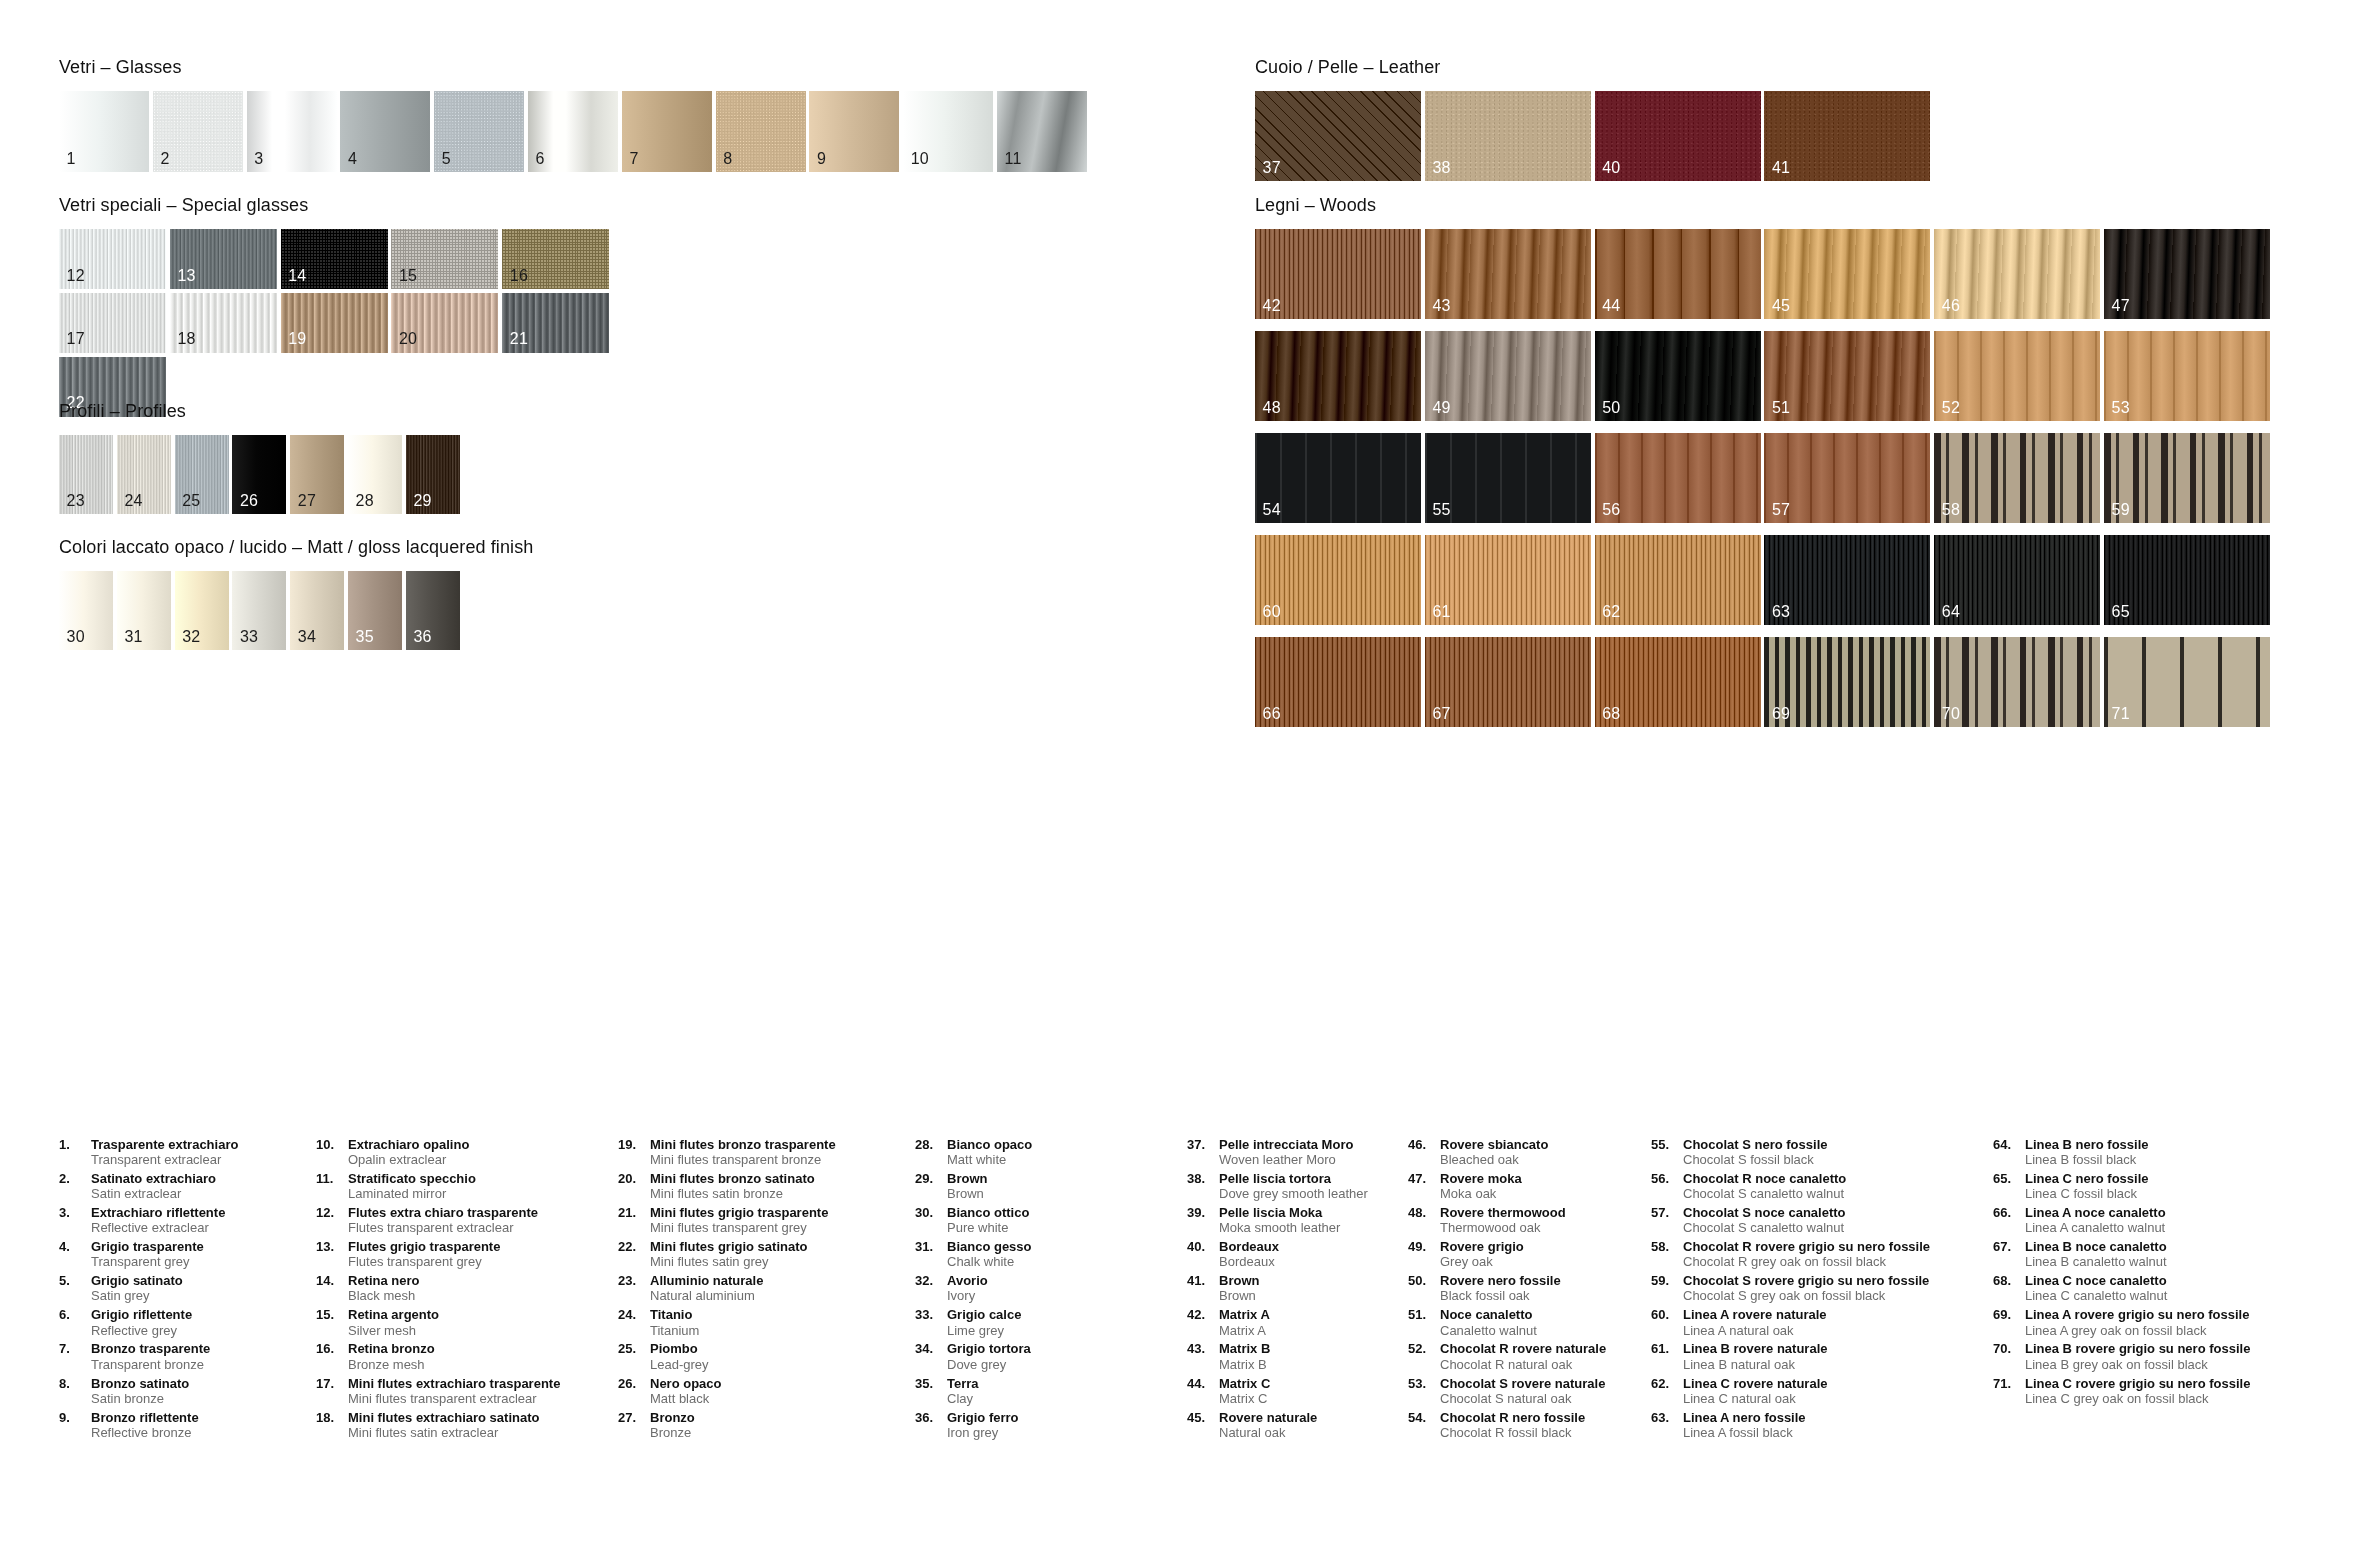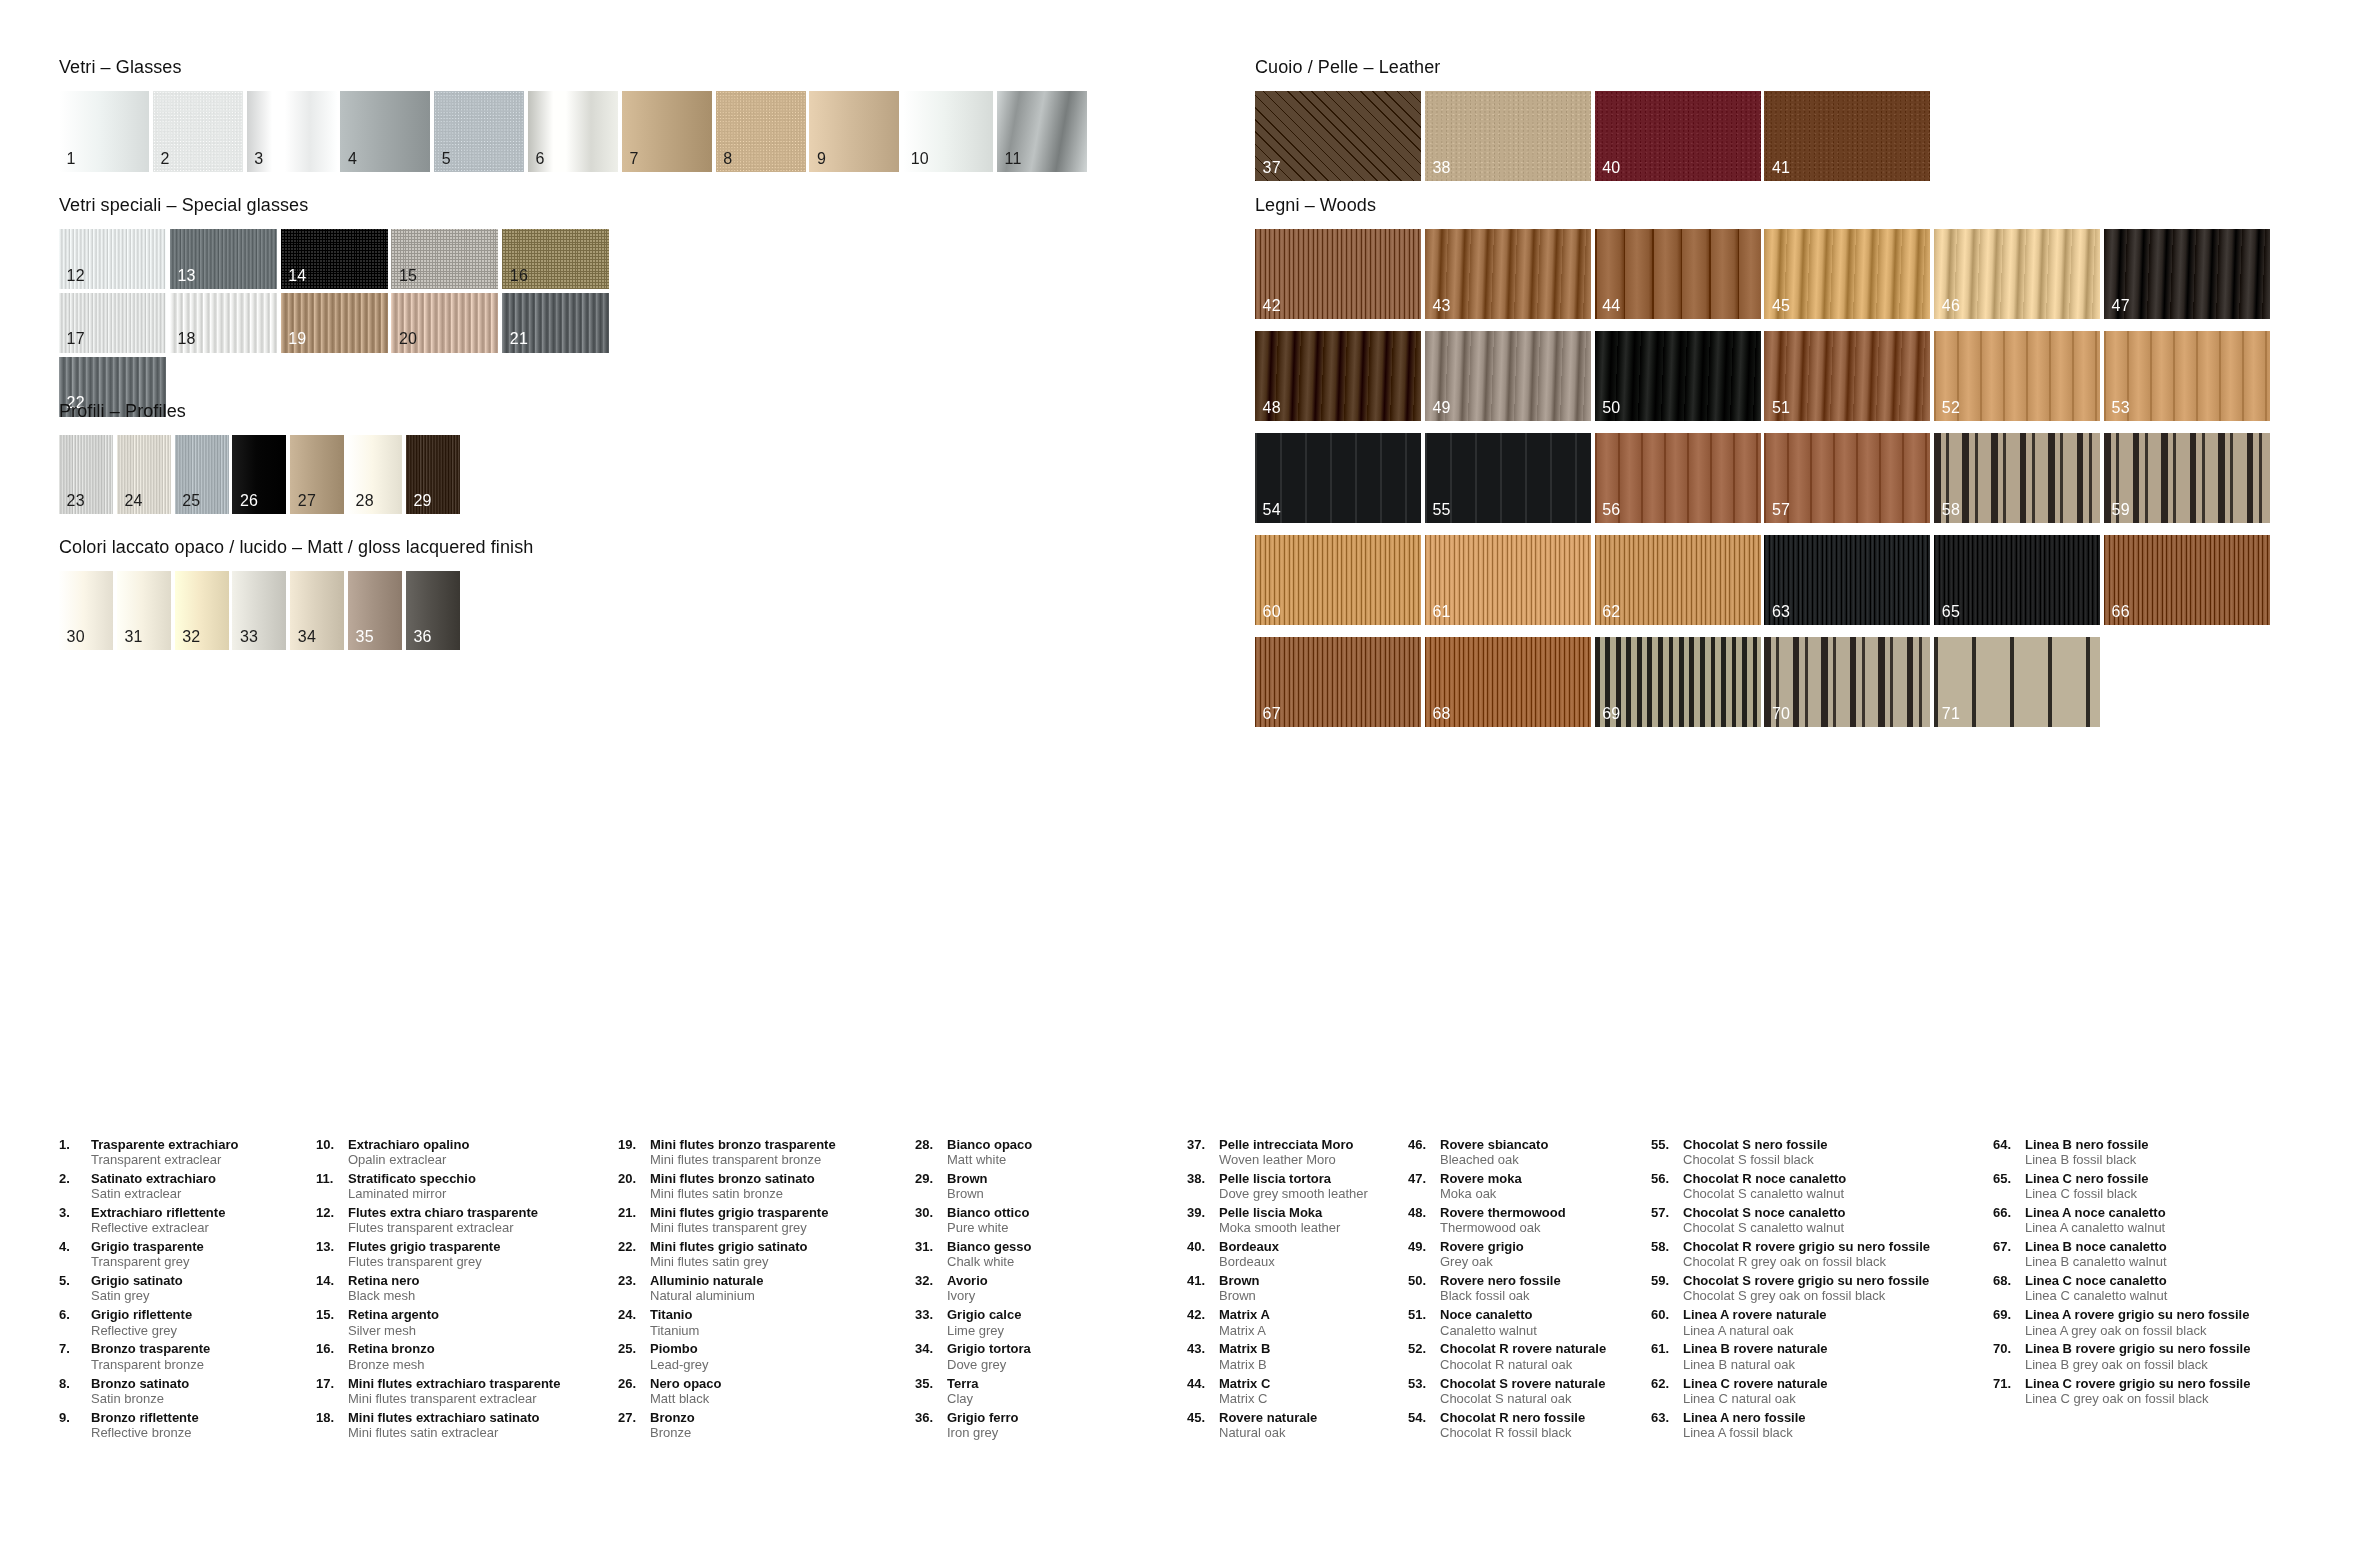--- a/index.html
+++ b/index.html
@@ -341,20 +341,23 @@
           </div>
           <div class="swatch" style="background-color: rgb(207, 154, 99); background-image: repeating-linear-gradient(90deg, rgb(159, 106, 51) 0px, rgb(159, 106, 51) 1px, rgb(207, 154, 99) 1px, rgb(229, 176, 121) 2.9px, rgb(207, 154, 99) 4.8px);">
             <span class="num light">61</span>
           </div>
           <div class="swatch" style="background-color: rgb(192, 141, 85); background-image: repeating-linear-gradient(90deg, rgb(144, 93, 37) 0px, rgb(144, 93, 37) 1px, rgb(192, 141, 85) 1px, rgb(214, 163, 107) 2.9px, rgb(192, 141, 85) 4.8px);">
             <span class="num light">62</span>
           </div>
           <div class="swatch" style="background-color: rgb(21, 24, 26); background-image: repeating-linear-gradient(90deg, rgb(0, 0, 0) 0px, rgb(0, 0, 0) 1px, rgb(21, 24, 26) 1px, rgb(43, 46, 48) 2.9px, rgb(21, 24, 26) 4.8px);">
             <span class="num light">63</span>
           </div>
+          <div class="swatch" style="background-color: rgb(27, 29, 28); background-image: repeating-linear-gradient(90deg, rgb(0, 0, 0) 0px, rgb(0, 0, 0) 1px, rgb(27, 29, 28) 1px, rgb(49, 51, 50) 2.9px, rgb(27, 29, 28) 4.8px);">
+            <span class="num light">64</span>
+          </div>
           <div class="swatch" style="background-color: rgb(19, 20, 21); background-image: repeating-linear-gradient(90deg, rgb(0, 0, 0) 0px, rgb(0, 0, 0) 1px, rgb(19, 20, 21) 1px, rgb(41, 42, 43) 2.9px, rgb(19, 20, 21) 4.8px);">
             <span class="num light">65</span>
           </div>
           <div class="swatch" style="background-color: rgb(138, 86, 50); background-image: repeating-linear-gradient(90deg, rgb(90, 38, 2) 0px, rgb(90, 38, 2) 1px, rgb(138, 86, 50) 1px, rgb(160, 108, 72) 2.9px, rgb(138, 86, 50) 4.8px);">
             <span class="num light">66</span>
           </div>
           <div class="swatch" style="background-color: rgb(142, 90, 54); background-image: repeating-linear-gradient(90deg, rgb(94, 42, 6) 0px, rgb(94, 42, 6) 1px, rgb(142, 90, 54) 1px, rgb(164, 112, 76) 2.9px, rgb(142, 90, 54) 4.8px);">
             <span class="num light">67</span>
           </div>
           <div class="swatch" style="background-color: rgb(154, 95, 51); background-image: repeating-linear-gradient(90deg, rgb(106, 47, 3) 0px, rgb(106, 47, 3) 1px, rgb(154, 95, 51) 1px, rgb(176, 117, 73) 2.9px, rgb(154, 95, 51) 4.8px);">

